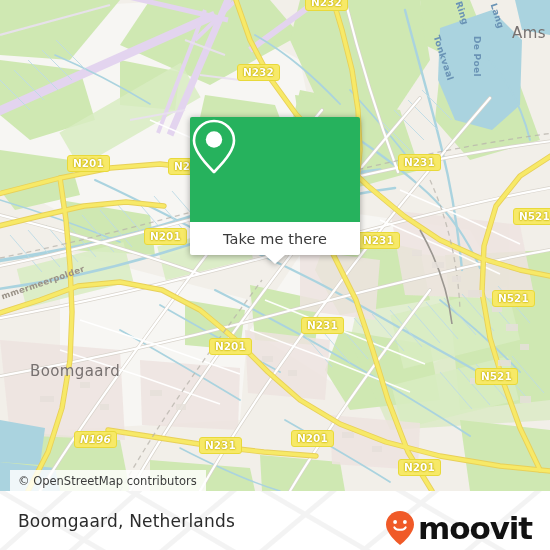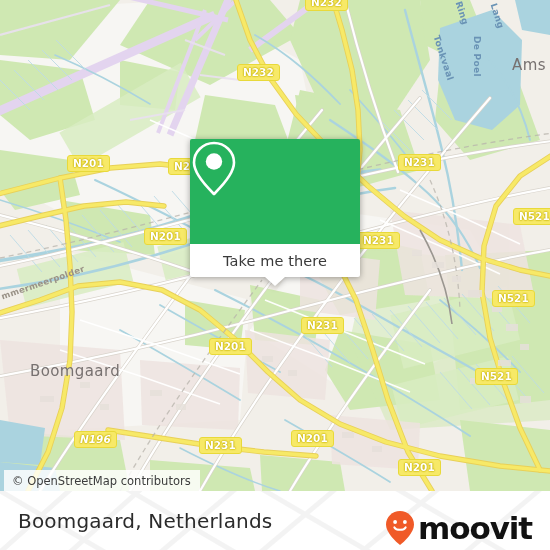--- a/index.html
+++ b/index.html
@@ -21,45 +21,45 @@
 
   
   .shield{position:absolute;background:#f7e967;border:1.4px solid #e8d93a;
           border-radius:3px;color:#fff;font-size:10.5px;font-weight:bold;
           padding:1px 5px 2px 5px;line-height:12px;
           font-family:"DejaVu Sans","Liberation Sans",sans-serif;
           text-shadow:0 0 2px #c9b400,0 0 2px #c9b400,0 0 1px #b9a400;
           white-space:nowrap;}
 
   
-  #attribution{position:absolute;left:4px;top:470px;height:21px;
+  #attribution{position:absolute;left:10px;top:470px;height:21px;
                background:rgba(255,255,255,.82);
                display:flex;align-items:center;padding:0 9px 0 8px;
                font-size:11.5px;color:#3c3c3c;
                font-family:"DejaVu Sans","Liberation Sans",sans-serif;text-align:center;}
 
   
-  #card{position:absolute;left:190px;top:139px;width:170px;
+  #card{position:absolute;left:190px;top:117px;width:170px;
         filter:drop-shadow(0 1px 3px rgba(0,0,0,.35));}
   #card-body{height:105px;border-radius:2px 2px 0 0;
              display:flex;align-items:center;justify-content:center;}
   #card-foot{height:33px;background:#fff;border-radius:0 0 2px 2px;
              display:flex;align-items:center;justify-content:center;
              font-size:14.5px;color:#3a3a3a;letter-spacing:.1px;
              font-family:"DejaVu Sans","Liberation Sans",sans-serif;}
   #card-tail{position:absolute;left:50%;top:100%;transform:translateX(-50%);
              width:0;height:0;border-left:10px solid transparent;
              border-right:10px solid transparent;border-top:9px solid #fff;}
 
   
   #footer{position:absolute;left:0;top:491px;width:550px;height:59px;
           background:#fff;overflow:hidden;}
   #footer-watermark{position:absolute;left:0;top:0;width:550px;height:59px;opacity:.5;}
   #footer-title{position:absolute;left:18px;top:0;height:59px;display:flex;
-                align-items:center;font-size:20px;color:#2b2b2b;letter-spacing:.2px;
+                align-items:center;font-size:17px;color:#2b2b2b;letter-spacing:.2px;
                 font-family:"DejaVu Sans","Liberation Sans",sans-serif;}
   #brand{position:absolute;right:18px;top:0;height:59px;display:flex;
          align-items:center;gap:3px;margin-top:7px;}
   #brand-word{font-size:31px;font-weight:bold;color:#111;letter-spacing:-1.1px;
               font-family:"DejaVu Sans","Liberation Sans",sans-serif;}
 </style>
 </head>
 <body>
 
 <div id="app">
@@ -304,21 +304,21 @@
             <rect x="176" y="404" width="10" height="6"></rect>
           <rect x="262" y="356" width="11" height="6"></rect>
             <rect x="288" y="370" width="9" height="6"></rect>
           <rect x="342" y="432" width="12" height="6"></rect>
             <rect x="372" y="446" width="10" height="6"></rect>
         </g>
       </g>
     </svg>
 
     <div class="mlabel place" style="left:30px;top:362px;">Boomgaard</div>
-    <div class="mlabel place" style="left:512px;top:24px;margin-top:32px;">Ams</div>
+    <div class="mlabel place" style="left:512px;top:24px;">Ams</div>
 
     <div class="mlabel water-lbl" style="left:482px;top:36px;transform:rotate(90deg);transform-origin:left top;">De Poel</div>
     <div class="mlabel water-lbl" style="left:441px;top:34px;transform:rotate(72deg);transform-origin:left top;">Tonkvaal</div>
     <div class="mlabel water-lbl" style="left:463px;top:0px;transform:rotate(72deg);transform-origin:left top;">Ring</div>
     <div class="mlabel water-lbl" style="left:498px;top:2px;transform:rotate(72deg);transform-origin:left top;">Lang</div>
 
     <div class="mlabel polder-lbl" style="left:0px;top:292px;transform:rotate(-19deg);transform-origin:left top;">mmermeerpolder</div>
 
     <div class="shield" style="left:237px;top:64px;">N232</div>
     <div class="shield" style="left:305px;top:-6px;">N232</div>

